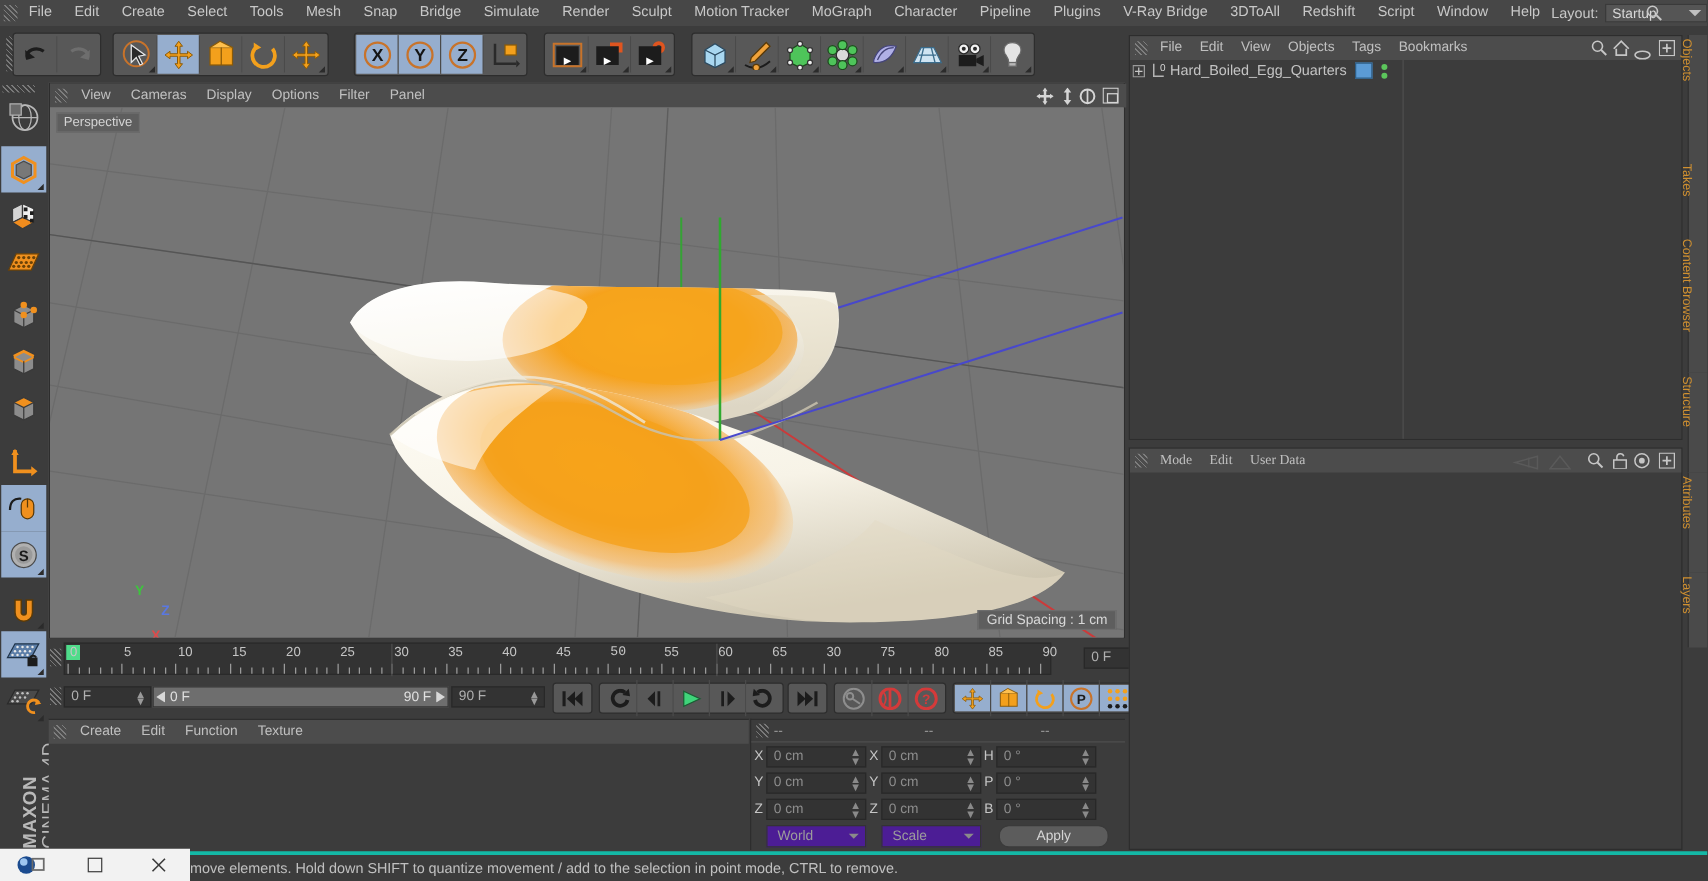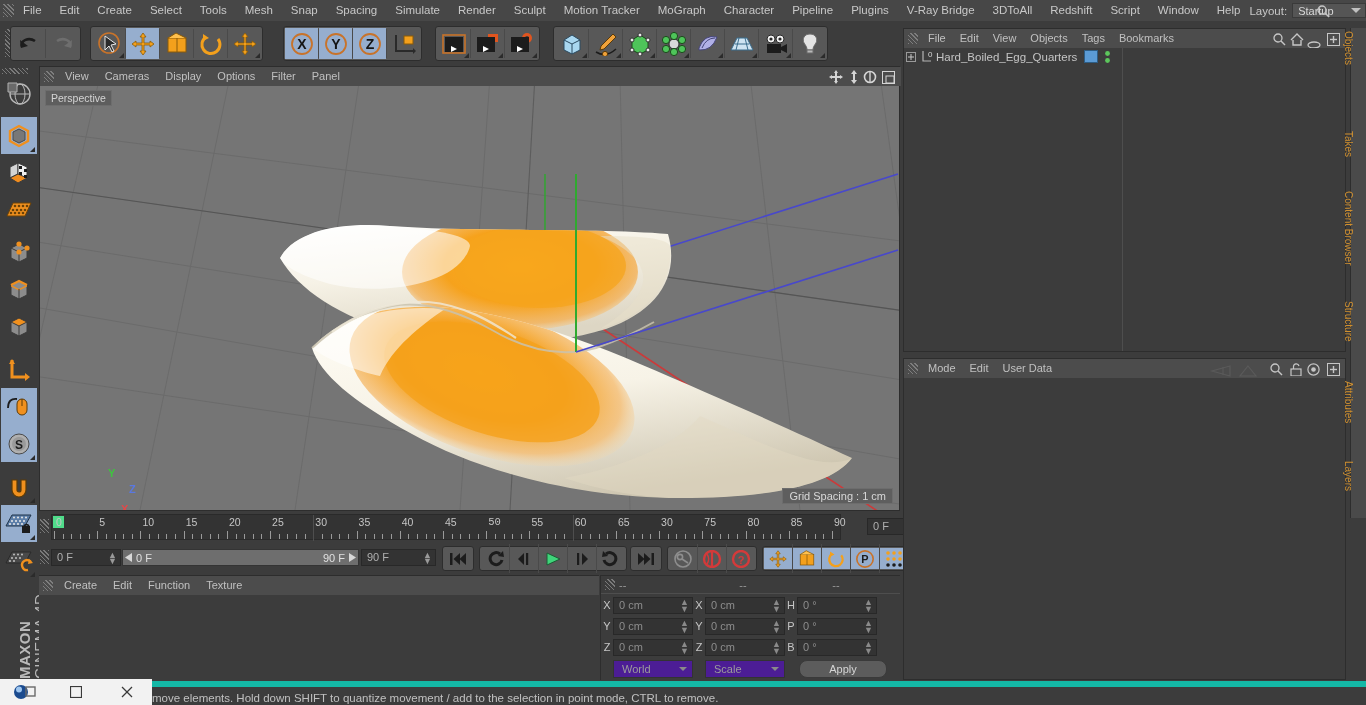--- a/index.html
+++ b/index.html
@@ -122,30 +122,30 @@
   .objhead { height:19px; background:#4c4c4c; display:flex; align-items:center; }
   .objhead .mi { color:#c0c0c0; font-size:11px; padding:0 7px; line-height:19px; }
   .objlist { position:absolute; left:0; top:19px; width:441px; height:303px; background:#3c3c3c; }
   .objrow { height:17px; display:flex; align-items:center; position:relative; }
   .objrow .nm { color:#c4c4c4; font-size:11.5px; }
   .collist { position:absolute; top:0; width:1px; height:303px; background:#4e4e4e; }
 
   .attrpanel { position:absolute; left:903px; top:358px; width:443px; height:322px;
     background:#3c3c3c; border:1px solid #2d2d2d; }
   .attrhead { height:19px; background:#4c4c4c; display:flex; align-items:center; }
-  .attrhead .mi { color:#c0c0c0; font-size:11px; padding:0 7px; line-height:19px; }
+  .attrhead .mi { color:#c0c0c0; font-size:11px; padding:0 7px; line-height:19px;font-family:Liberation Serif, serif; }
 
   .vtab { position:absolute; right:0; width:16px; background:#4a4a4a;
     border-left:1px solid #2d2d2d; }
   .vtab span { display:block; position:absolute; left:3px; top:3px; color:#d09030;
     font-size:10px; white-space:nowrap; transform:rotate(90deg); transform-origin:left top; }
 
   
   .statusbar { position:absolute; left:0; top:681px; width:1366px; height:24px;
-    background:#3c3c3c; border-top:6px solid #14b8a6; }
+    background:#3c3c3c; border-top:3px solid #14b8a6; }
   .statustext { position:absolute; left:152px; top:5px; color:#c0c0c0; font-size:11.5px;
     white-space:nowrap; }
   .taskbar { position:absolute; left:0; top:679px; width:152px; height:26px;
     background:#f2f2f2; display:flex; align-items:center; }
   .tbi { flex:1; display:flex; align-items:center; justify-content:center; height:26px; }
 
   .hatch { width:11px; height:13px; background-image:
       repeating-linear-gradient(45deg,#8e8e8e 0 1px,transparent 1px 3px);
     opacity:.75; margin-left:3px; }
 </style>
@@ -156,21 +156,21 @@
   <div class="mb-icon">
     <div class="hatch"></div>
   </div>
   <div class="mi">File</div>
   <div class="mi">Edit</div>
   <div class="mi">Create</div>
   <div class="mi">Select</div>
   <div class="mi">Tools</div>
   <div class="mi">Mesh</div>
   <div class="mi">Snap</div>
-  <div class="mi">Spacing</div>
+  <div class="mi">Bridge</div>
   <div class="mi">Simulate</div>
   <div class="mi">Render</div>
   <div class="mi">Sculpt</div>
   <div class="mi">Motion Tracker</div>
   <div class="mi">MoGraph</div>
   <div class="mi">Character</div>
   <div class="mi">Pipeline</div>
   <div class="mi">Plugins</div>
   <div class="mi">V-Ray Bridge</div>
   <div class="mi">3DToAll</div>

